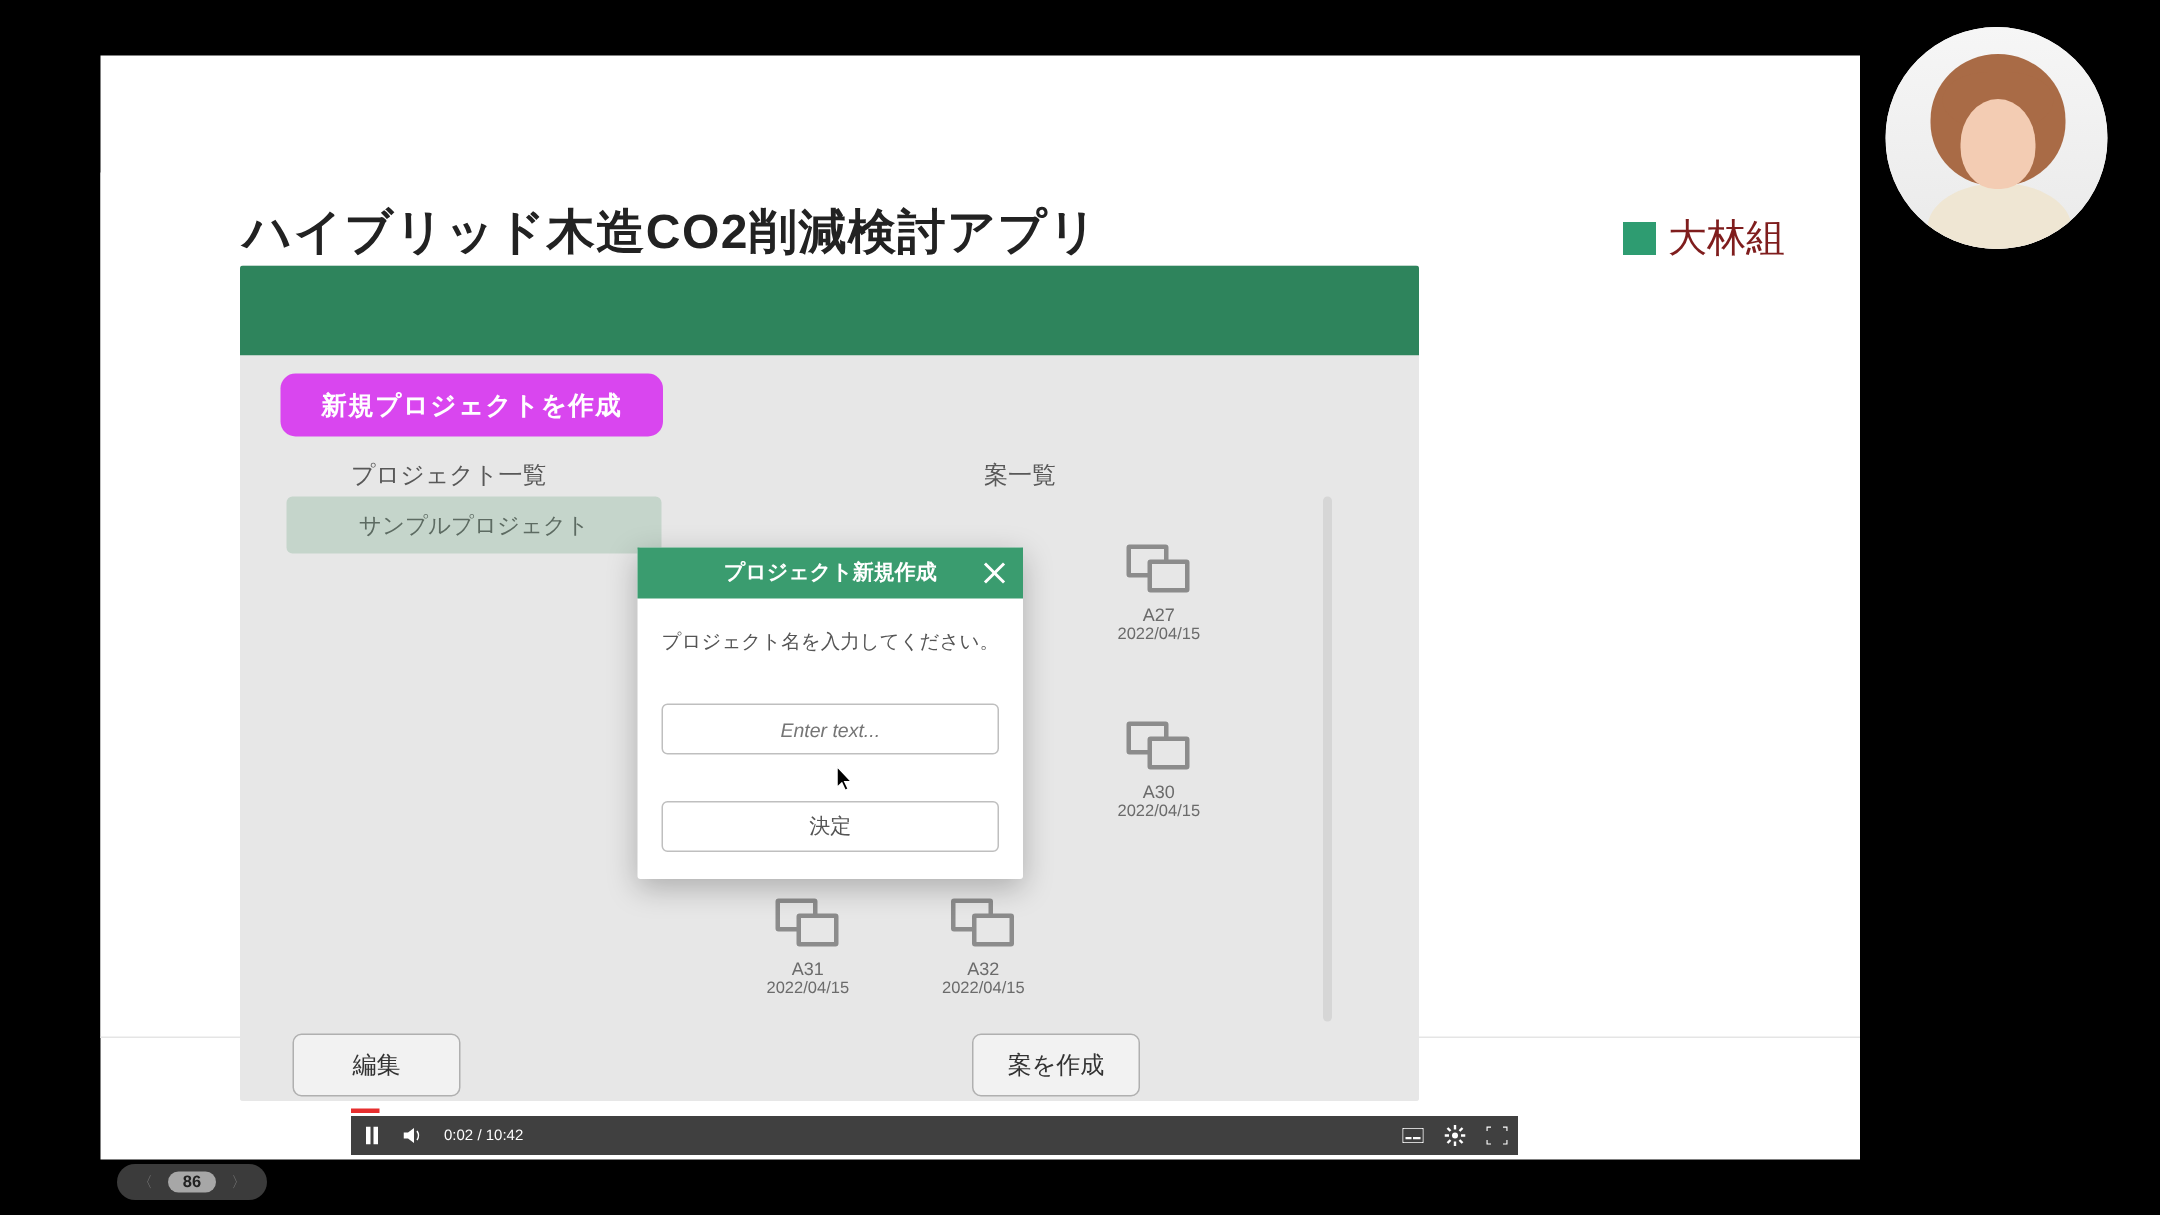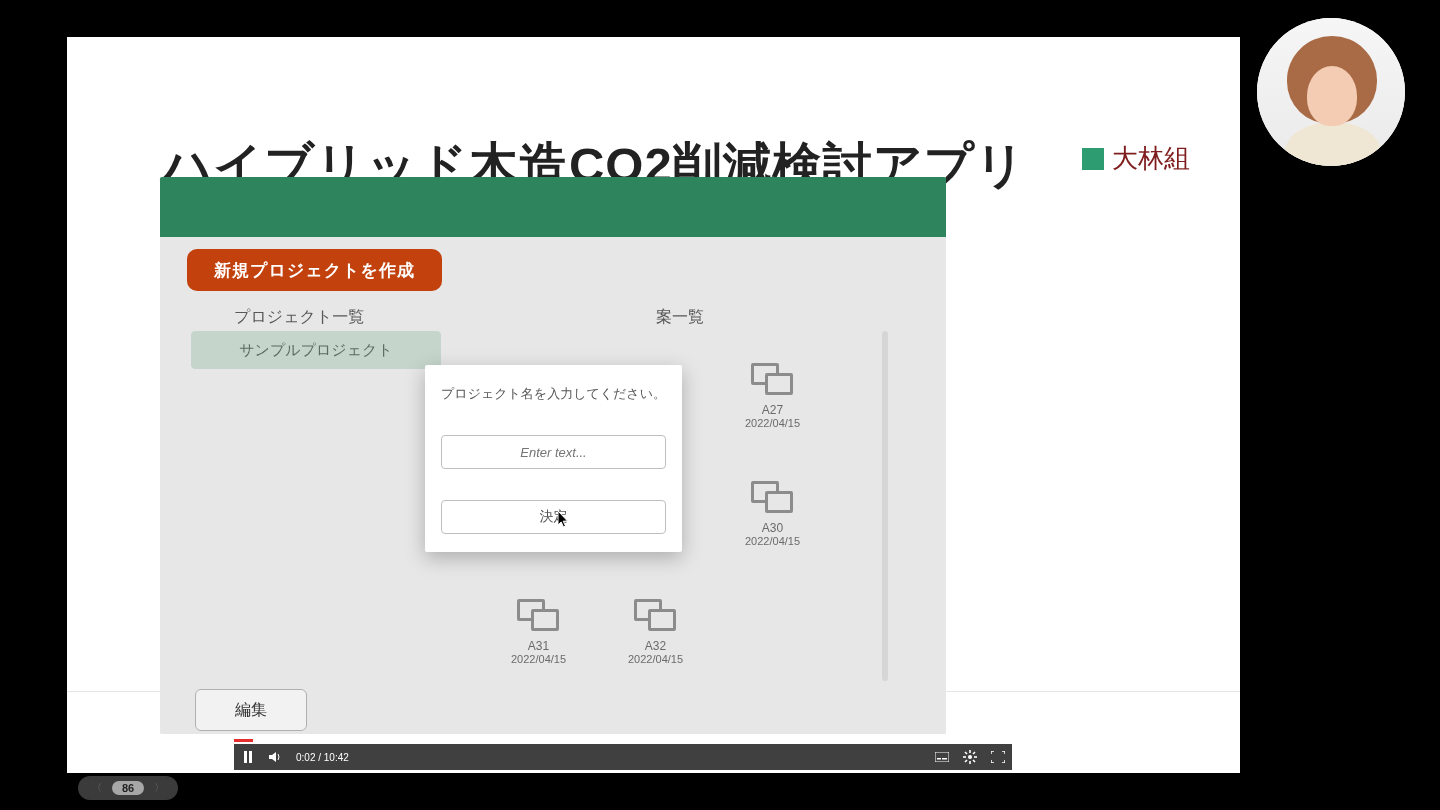--- a/index.html
+++ b/index.html
@@ -3,32 +3,32 @@
 <meta charset="utf-8">
 <style>
   html,body{margin:0;padding:0;width:1440px;height:810px;background:#000;font-family:"Hiragino Kaku Gothic ProN","Yu Gothic","Meiryo",sans-serif;overflow:hidden}
   .stage{position:absolute;left:0;top:0;width:1440px;height:810px;background:#000}
 
   
   .slide-outer{position:absolute;left:67px;top:37px;width:1173px;height:736px;background:#fff}
   .slide-inner{position:absolute;left:0;top:78px;width:1173px;height:576px;background:#fff;border-bottom:1px solid #e5e5e5}
 
   
-  .slide-title{position:absolute;left:95px;top:18px;font-size:49px;font-weight:700;color:#222;letter-spacing:1px}
+  .slide-title{position:absolute;left:95px;top:18px;font-size:32px;font-weight:700;color:#222;letter-spacing:1px}
   .logo-wrap{position:absolute;right:50px;top:26px;display:flex;align-items:center;gap:8px}
   .logo-sq{width:22px;height:22px;background:#2e9c71}
   .logo-txt{font-size:26px;font-weight:500;color:#7f1d1d}
 
   
   .app-frame{position:absolute;left:93px;top:62px;width:786px;height:557px;background:#eaeaea;border-radius:2px;overflow:hidden}
   .app-header{position:absolute;left:0;top:0;width:100%;height:60px;background:#2e845c}
   
   .app-body{position:absolute;left:0;top:60px;width:100%;height:497px;background:#e7e7e7}
 
-  .btn-newproj{position:absolute;left:27px;top:12px;width:255px;height:42px;border-radius:10px;background:#c2410c;color:#fff;font-size:17px;font-weight:700;display:flex;align-items:center;justify-content:center;letter-spacing:1px}
+  .btn-newproj{position:absolute;left:27px;top:12px;width:255px;height:42px;border-radius:10px;background:#d946ef;color:#fff;font-size:17px;font-weight:700;display:flex;align-items:center;justify-content:center;letter-spacing:1px}
 
   .lbl-projlist{position:absolute;left:74px;top:70px;font-size:16px;color:#585858}
   .lbl-casualist{position:absolute;left:496px;top:70px;font-size:16px;color:#585858}
 
   .proj-sample{position:absolute;left:31px;top:94px;width:248px;height:36px;background:#c5d5cb;border:1px solid #c5d5cb;border-radius:4px;display:flex;align-items:center;justify-content:center;font-size:15px;color:#5d6b62}
 
   
   .case{position:absolute;text-align:center;color:#6b6b6b}
   .case .case-ico{width:44px;height:32px;margin:0 auto 8px;position:relative}
   .case .r1,.case .r2{position:absolute;border:3px solid #8c8c8c;border-radius:2px}
@@ -142,22 +142,27 @@
           <div class="case" style="left:468px;top:362px">
             <div class="case-ico">
                 <span class="r1"></span>
                 <span class="r2"></span>
               </div>
             <div class="case-name">A32</div>
             <div class="case-date">2022/04/15</div>
           </div>
 
           <div class="bottom-btn btn-edit">編集</div>
+          <div class="bottom-btn btn-create-case">案を作成</div>
 
           <div class="modal">
+            <div class="modal-head">
+              <span>プロジェクト新規作成</span>
+              <span class="modal-close"></span>
+            </div>
             <div class="modal-body">
               <div class="modal-msg">プロジェクト名を入力してください。</div>
               <input class="modal-input" placeholder="Enter text..." style="">
               <button class="modal-confirm">決定</button>
             </div>
           </div>
 
           <div class="cursor">
             <svg width="12" height="17" viewBox="0 0 12 17">
                 <path d="M0 0 L0 14 L3.2 11 L5.5 16 L7.5 15 L5.2 10.2 L9.5 10 Z" fill="#000" stroke="#fff" stroke-width="1"></path>

